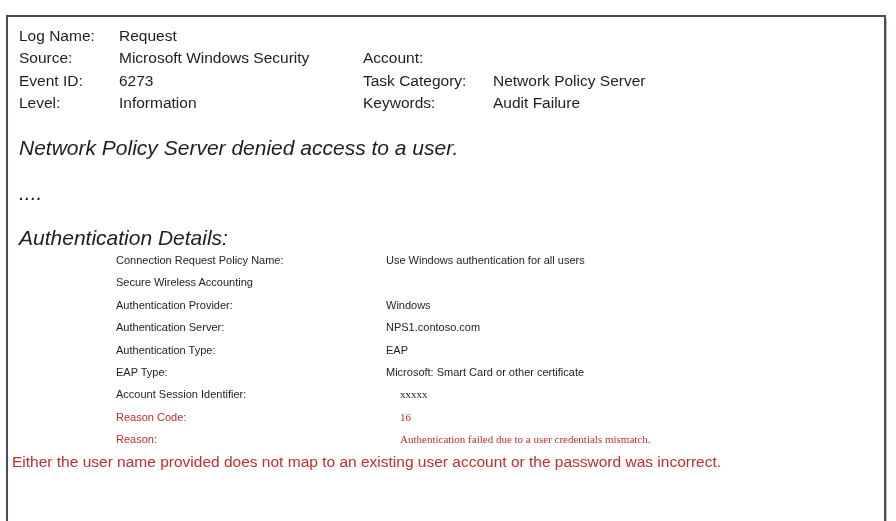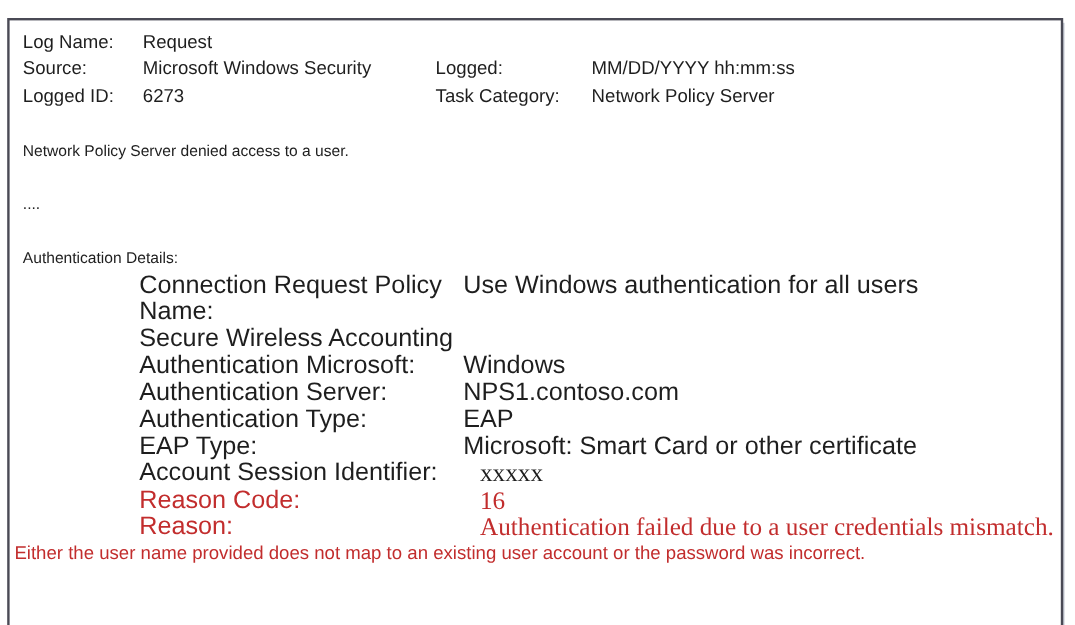--- a/index.html
+++ b/index.html
@@ -18,37 +18,38 @@
     top: 15px;
     width: 876px;
     height: 501px;
     background: #ffffff;
     border: 2px solid #4a4a55;
     box-shadow: 2px 3px 0 -1px #b4bac6;
     padding-top: 8px;
     box-sizing: content-box;
   }
   .line {
-    font-size: 13px;
+    font-size: 21px;
     line-height: 22.4px;
     padding-left: 11px;
     white-space: pre-wrap;
+    font-style: italic;
   }
   .blank { height: 22.4px; }
   .hrow {
     display: grid;
     grid-template-columns: 100px 244px 130px auto;
     font-size: 15.5px;
     line-height: 22.4px;
     padding-left: 11px;
   }
   .drow {
     display: grid;
     grid-template-columns: 270px auto;
-    font-size: 21px;
+    font-size: 11px;
     line-height: 22.4px;
     margin-left: 108px;
   }
   .cell { white-space: pre-wrap; }
   .red { color: #c22d2d; }
   .shift { padding-left: 14px; font-family: Liberation Serif, serif; }
   .footer-line {
     font-size: 15.5px;
     line-height: 22.4px;
     padding-left: 4px;
@@ -62,28 +63,33 @@
 
   <div class="hrow">
     <span class="cell">Log Name:</span>
     <span class="cell">Request</span>
     <span class="cell"></span>
     <span class="cell"></span>
   </div>
   <div class="hrow">
     <span class="cell">Source:</span>
     <span class="cell">Microsoft Windows Security</span>
-    <span class="cell">Logged:</span>
-    <span class="cell">MM/DD/YYYY hh:mm:ss</span>
+    <span class="cell">Account:</span>
   </div>
   <div class="hrow">
-    <span class="cell">Logged ID:</span>
+    <span class="cell">Event ID:</span>
     <span class="cell">6273</span>
     <span class="cell">Task Category:</span>
     <span class="cell">Network Policy Server</span>
+  </div>
+  <div class="hrow">
+    <span class="cell">Level:</span>
+    <span class="cell">Information</span>
+    <span class="cell">Keywords:</span>
+    <span class="cell">Audit Failure</span>
   </div>
 
   <div class="blank"></div>
 
   <div class="line">Network Policy Server denied access to a user.</div>
 
   <div class="blank"></div>
 
   <div class="line">....</div>
 
@@ -92,21 +98,21 @@
   <div class="line">Authentication Details:</div>
 
   <div class="drow">
     <span class="cell">Connection Request Policy Name:</span>
     <span class="cell">Use Windows authentication for all users</span>
   </div>
   <div class="drow">
     <span class="cell">Secure Wireless Accounting</span>
   </div>
   <div class="drow">
-    <span class="cell">Authentication Microsoft:</span>
+    <span class="cell">Authentication Provider:</span>
     <span class="cell">Windows</span>
   </div>
   <div class="drow">
     <span class="cell">Authentication Server:</span>
     <span class="cell">NPS1.contoso.com</span>
   </div>
   <div class="drow">
     <span class="cell">Authentication Type:</span>
     <span class="cell">EAP</span>
   </div>

